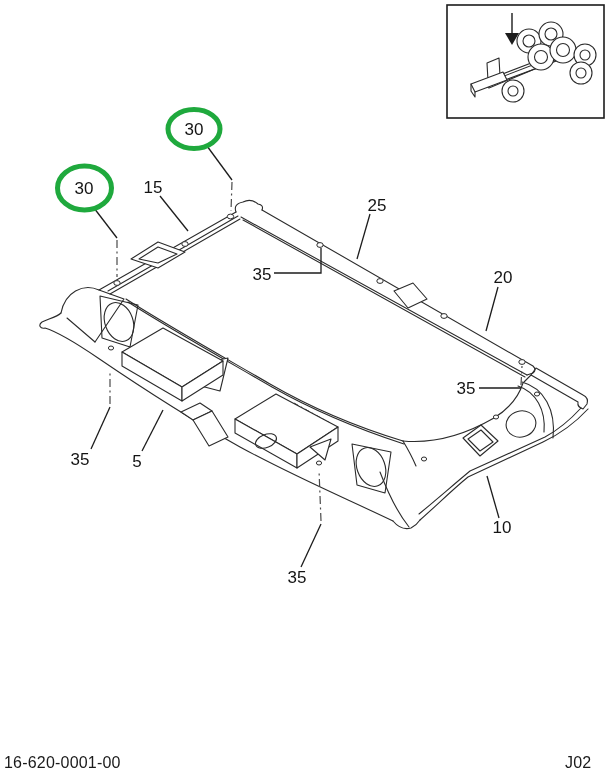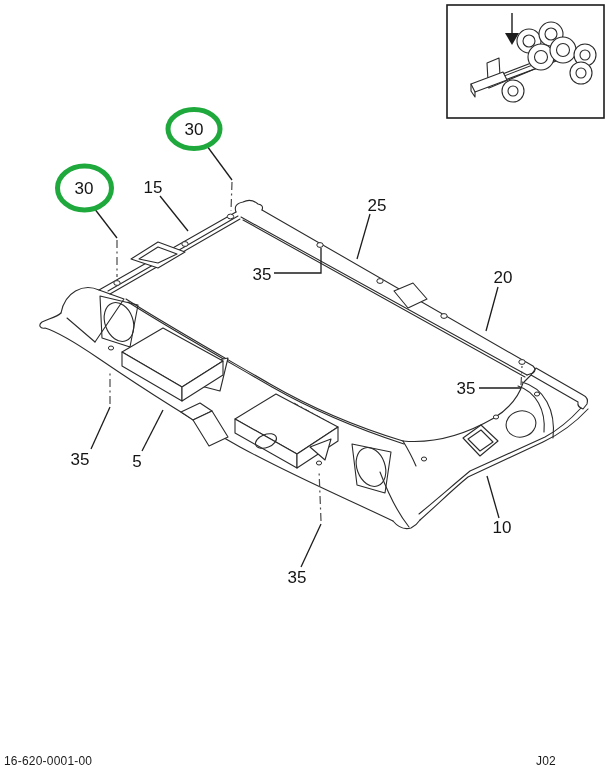--- a/index.html
+++ b/index.html
@@ -9,21 +9,21 @@
   }
   svg{position:absolute;left:0;top:0;}
   .ln{stroke:#2b2b2b;stroke-width:1.1;fill:none;stroke-linecap:round;stroke-linejoin:round;}
   .fillw{fill:#ffffff;}
   .hole{fill:#ffffff;stroke:#2b2b2b;stroke-width:1;}
   .leader{stroke:#1c1c1c;stroke-width:1.3;fill:none;}
   .leader-dash{stroke:#4a4a4a;stroke-width:1.2;fill:none;stroke-dasharray:8 3.5 2 3.5;}
   .callout-text{font-family:"Liberation Sans",sans-serif;font-size:17px;fill:#141414;text-anchor:middle;}
   .dashdot{stroke:#3a3a3a;stroke-width:1;fill:none;stroke-dasharray:5 3 1.5 3;}
   .footer-text{
-    position:absolute;font-size:12px;color:#1a1a1a;letter-spacing:0.2px;
+    position:absolute;font-size:16px;color:#1a1a1a;letter-spacing:0.2px;
     font-family:"Liberation Sans",sans-serif;
   }
 </style>
 </head>
 <body>
 
 <div id="page">
 <svg width="610" height="777" viewBox="0 0 610 777">
 
   <g>
@@ -229,14 +229,14 @@
       <circle class="ln fillw" cx="581" cy="73" r="11"></circle>
           <circle class="ln" cx="581" cy="73" r="5"></circle>
 
       <circle class="ln fillw" cx="513" cy="91" r="11"></circle>
           <circle class="ln" cx="513" cy="91" r="5"></circle>
     </g>
   </g>
 </svg>
 
 <div class="footer-text" style="left:4px;top:754px;">16-620-0001-00</div>
-<div class="footer-text" style="left:536px;top:754px;text-align:center;">J02</div>
+<div class="footer-text" style="left:565px;top:754px;text-align:center;">J02</div>
 </div>
 
 </body></html>

